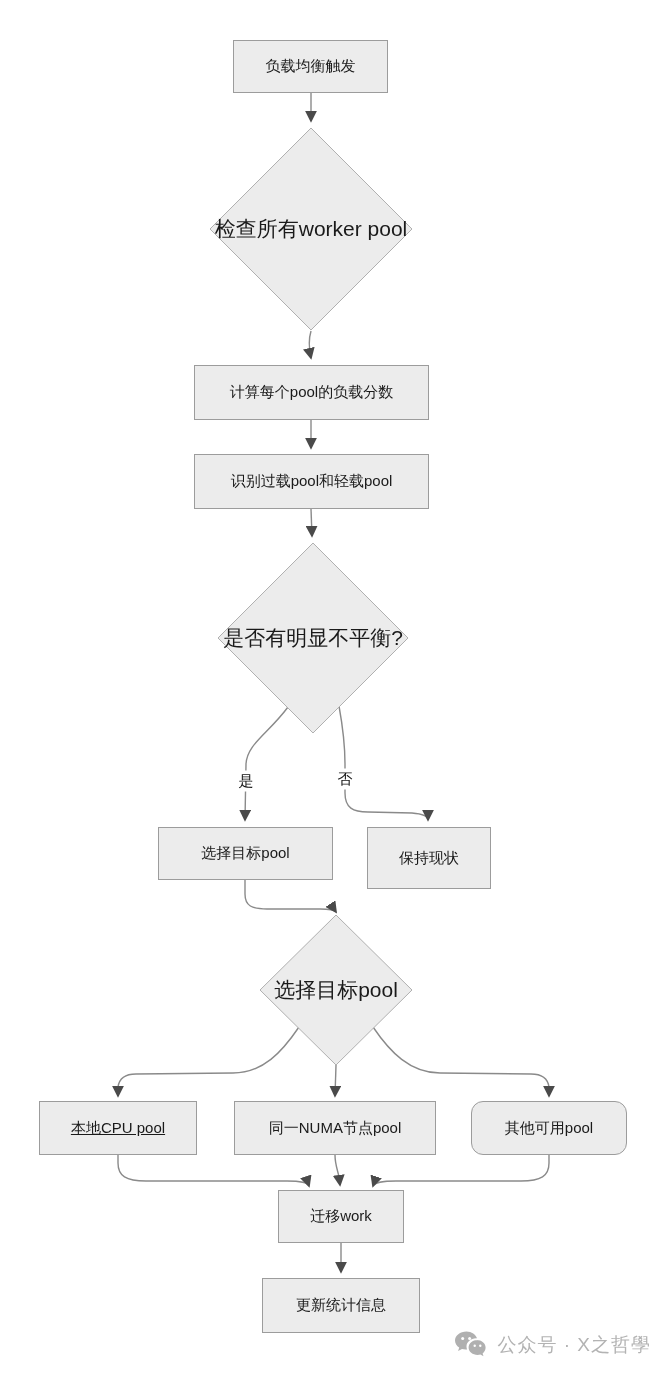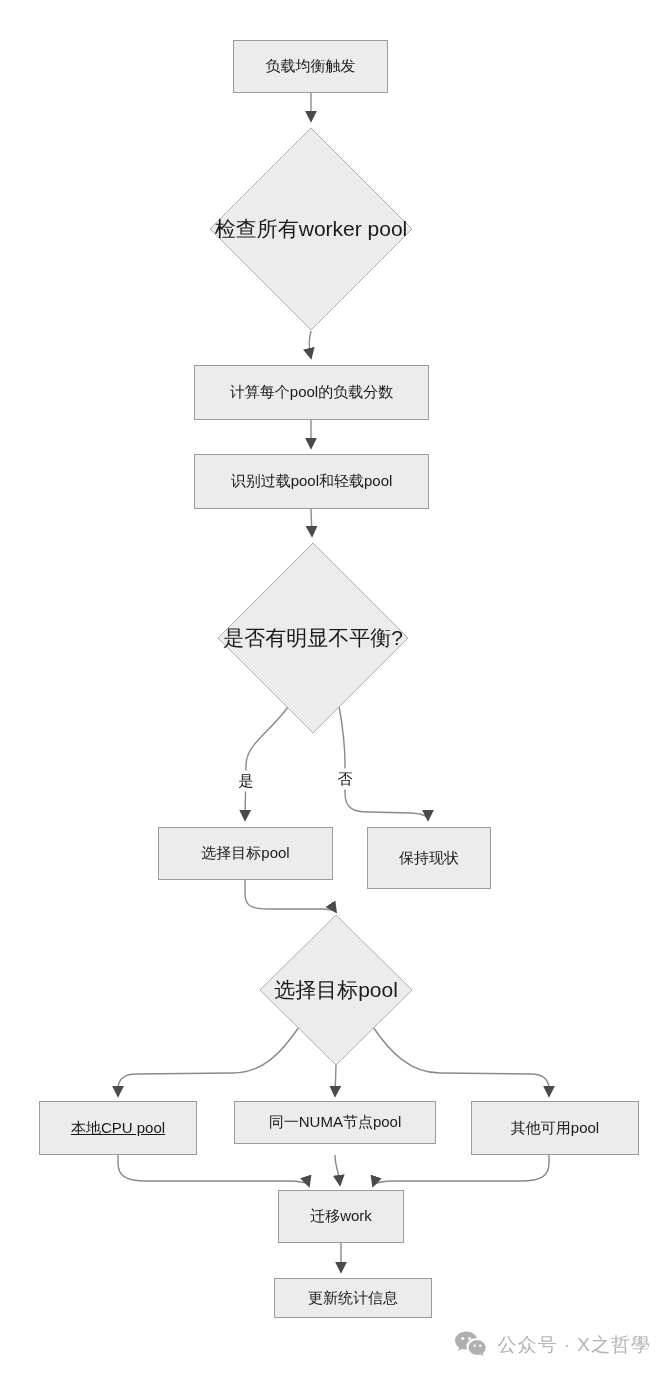--- a/index.html
+++ b/index.html
@@ -71,27 +71,27 @@
   <div class="node" style="left:194px;top:365px;width:235px;height:55px;">计算每个pool的负载分数</div>
 
   <div class="node" style="left:194px;top:454px;width:235px;height:55px;">识别过载pool和轻载pool</div>
 
   <div class="node" style="left:158px;top:827px;width:175px;height:53px;">选择目标pool</div>
 
   <div class="node" style="left:367px;top:827px;width:124px;height:62px;">保持现状</div>
 
   <div class="node" style="left:39px;top:1101px;width:158px;height:54px;text-decoration:underline;">本地CPU pool</div>
 
-  <div class="node" style="left:234px;top:1101px;width:202px;height:43px;">同一NUMA节点pool</div>
+  <div class="node" style="left:234px;top:1101px;width:202px;height:54px;">同一NUMA节点pool</div>
 
-  <div class="node" style="left:471px;top:1101px;width:168px;height:54px;">其他可用pool</div>
+  <div class="node" style="left:471px;top:1101px;width:156px;height:54px;border-radius:12px;">其他可用pool</div>
 
   <div class="node" style="left:278px;top:1190px;width:126px;height:53px;">迁移work</div>
 
-  <div class="node" style="left:262px;top:1278px;width:158px;height:40px;margin-left:12px;">更新统计信息</div>
+  <div class="node" style="left:262px;top:1278px;width:158px;height:55px;">更新统计信息</div>
 
   <div class="dlabel" style="left:311px;top:229px;">检查所有worker pool</div>
 
   <div class="dlabel" style="left:313px;top:638px;">是否有明显不平衡?</div>
 
   <div class="dlabel" style="left:336px;top:990px;">选择目标pool</div>
 
   <div class="elabel" style="left:246px;top:781px;">是</div>
 
   <div class="elabel" style="left:345px;top:779px;">否</div>

